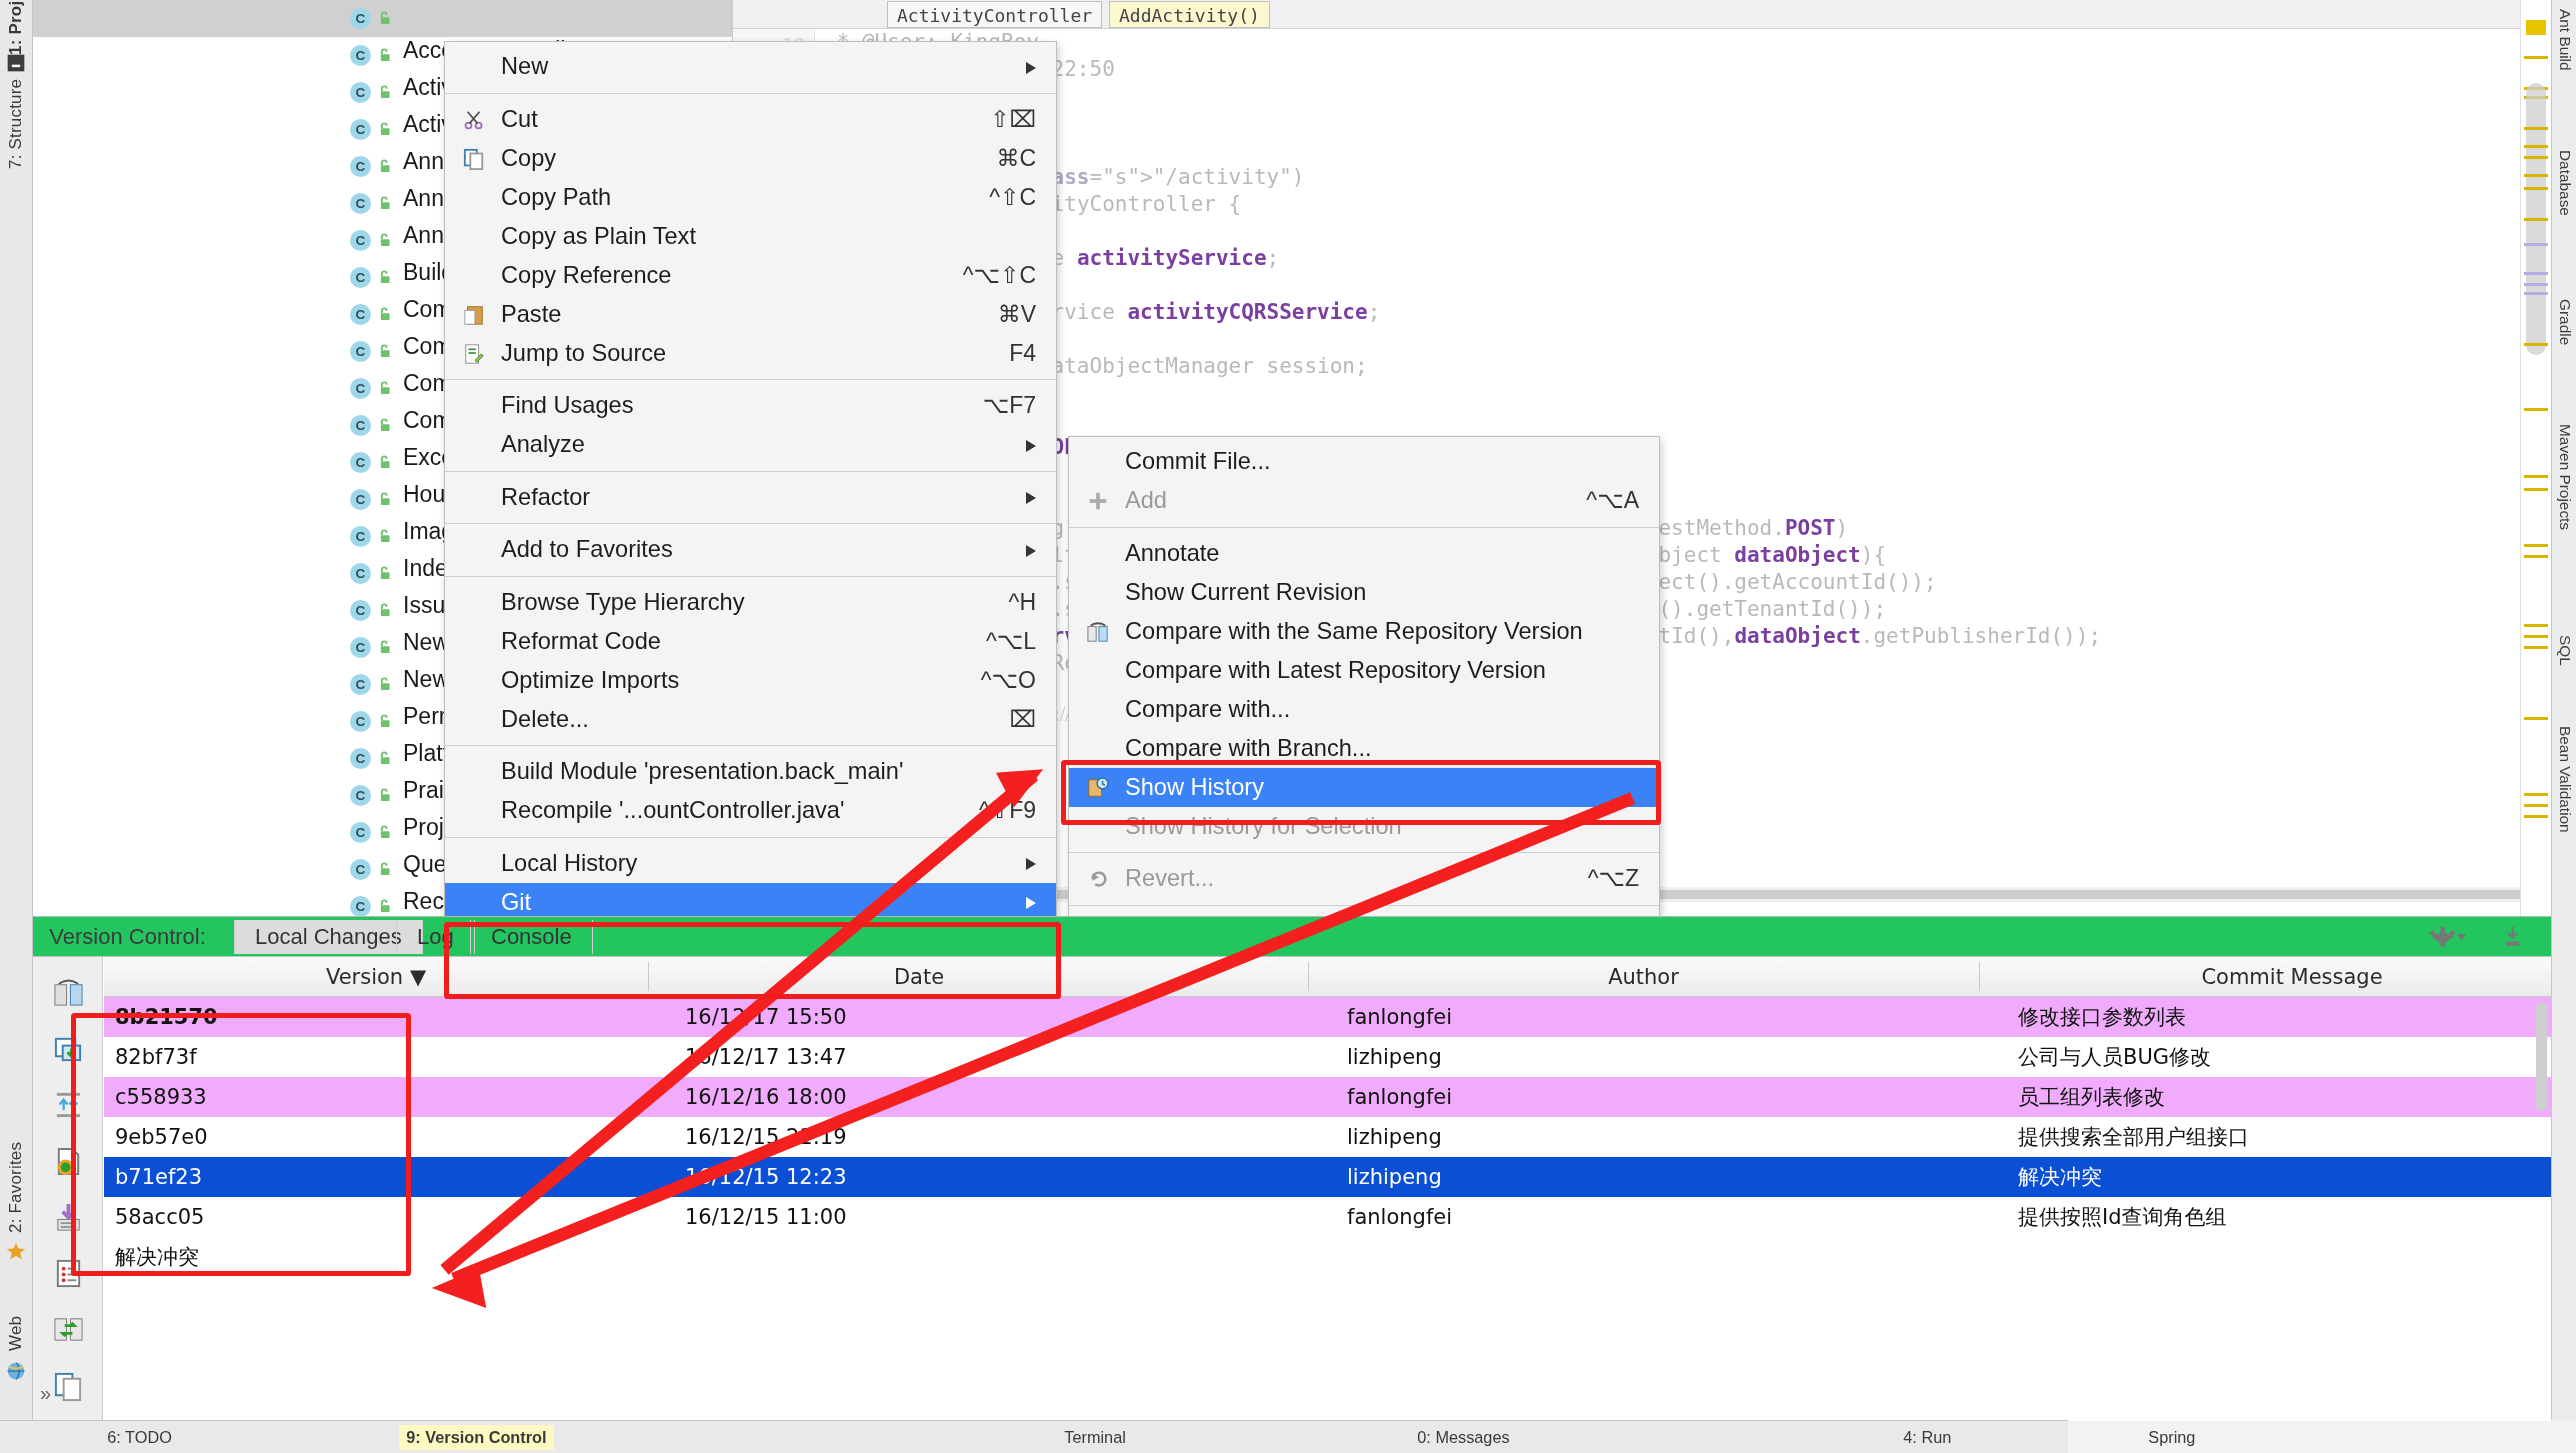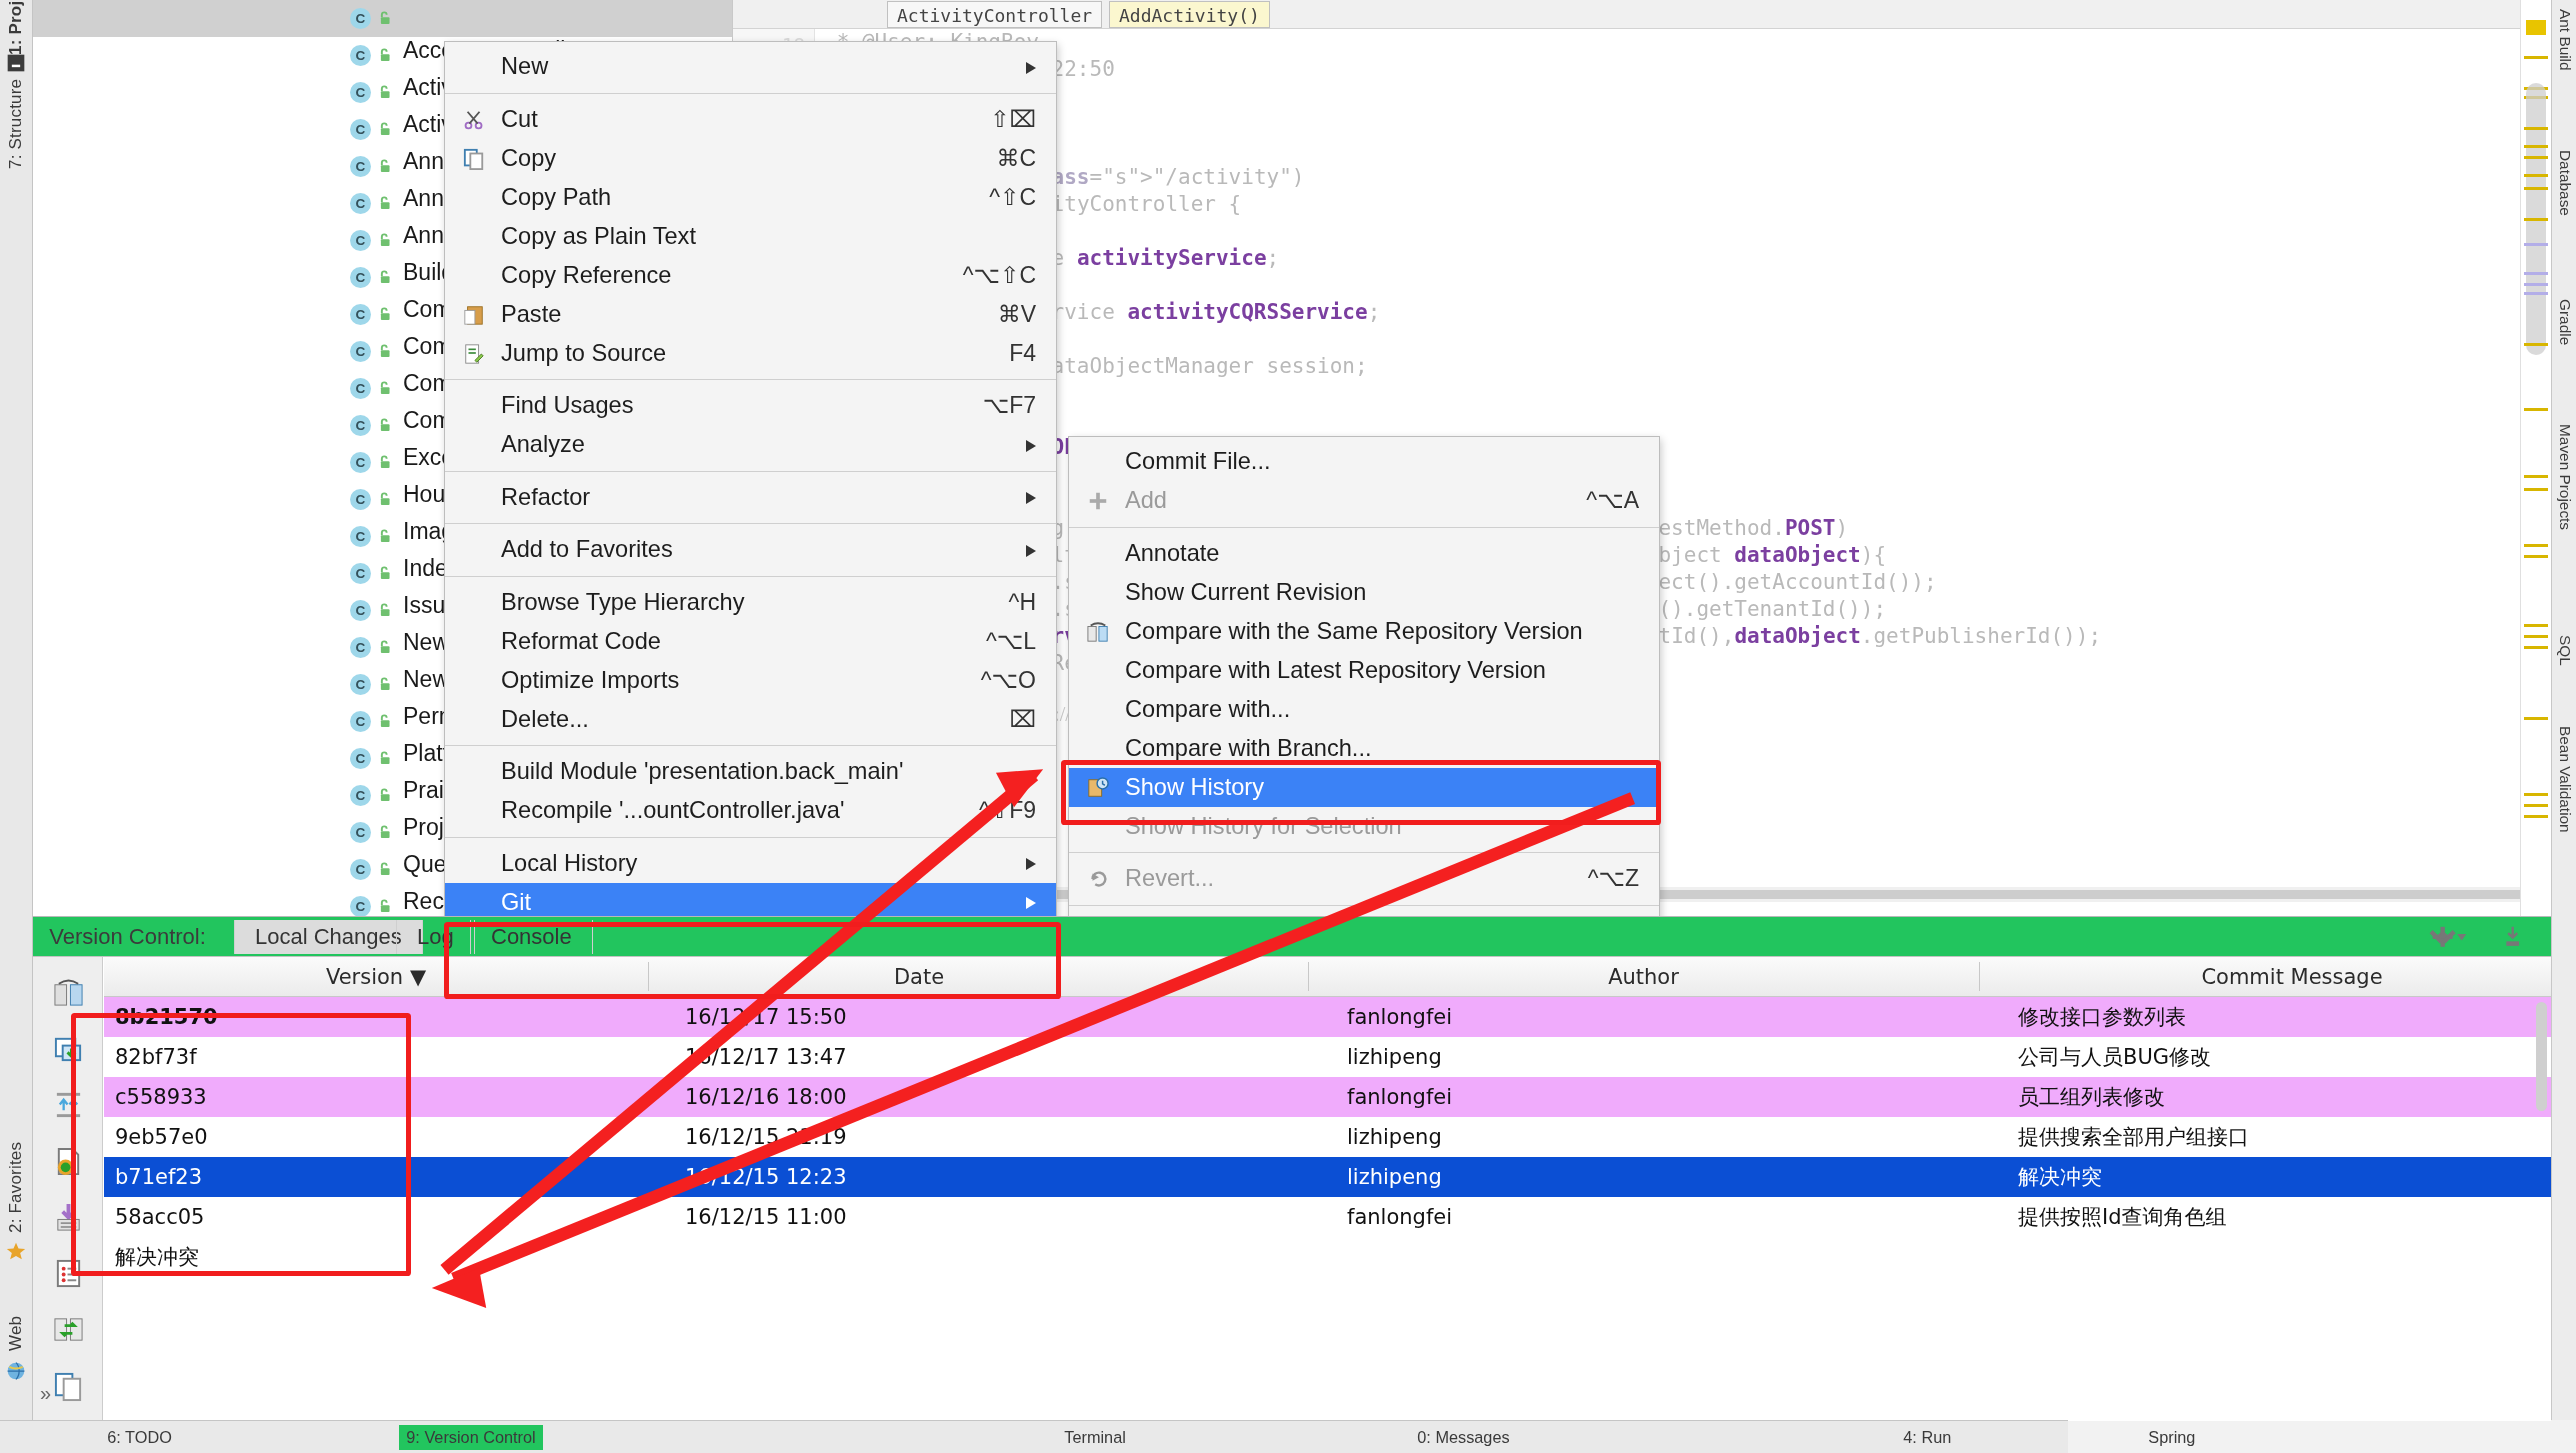--- a/index.html
+++ b/index.html
@@ -98,21 +98,21 @@
   .row .cmsg{position:absolute;left:1914px;}
   .vscroll{position:absolute;right:3.6px;top:45px;width:11px;height:109px;border-radius:5.4px;background:#cfcfcf;}
 
   
   .redbox{position:absolute;border:5.4px solid #f11d1d;border-radius:3.6px;pointer-events:none;}
   svg.anno{position:absolute;left:0;top:0;width:2576px;height:1453px;pointer-events:none;}
 
   
   .statusbar{position:absolute;left:0;bottom:0;width:2068px;height:33px;background:#e9e9e9;border-top:0.9px solid #c5c5c5;}
   .stbtn{position:absolute;top:3.6px;height:25.4px;line-height:25.4px;font-size:16.3px;color:#3a3a3a;padding:0 7.3px;}
-  .stbtn.on{background:#22c55e;}
+  .stbtn.on{background:#fef9c3;font-weight:bold;}
   .hscroll{position:absolute;left:36px;top:900px;width:2503px;height:14.5px;background:#f0f0f0;}
   .hscroll i{position:absolute;left:1.8px;top:2.7px;width:2449px;height:9px;border-radius:4.5px;background:#cdcdcd;display:block;}
   .chev{position:absolute;left:40px;top:1382px;font-size:20px;color:#666;}
 </style>
 </head>
 <body>
 
 <div class="app">
 
   <div class="leftrail">

